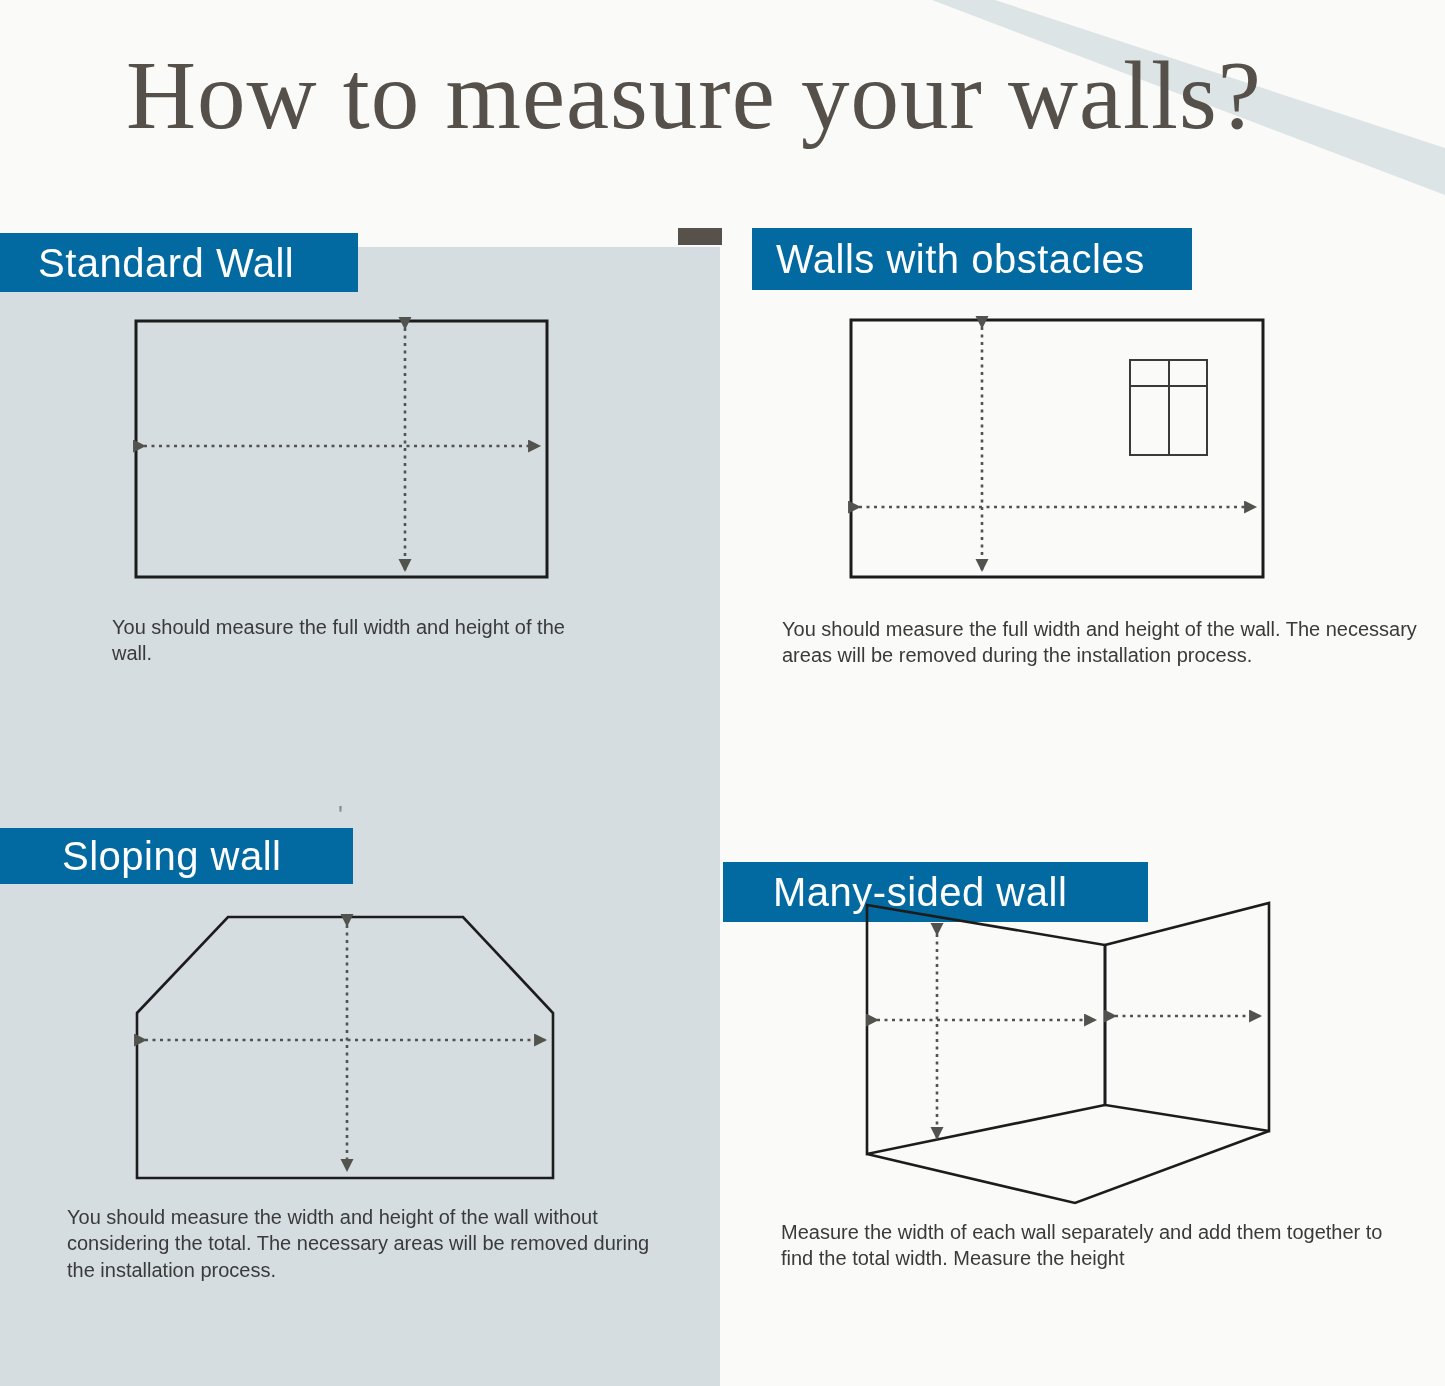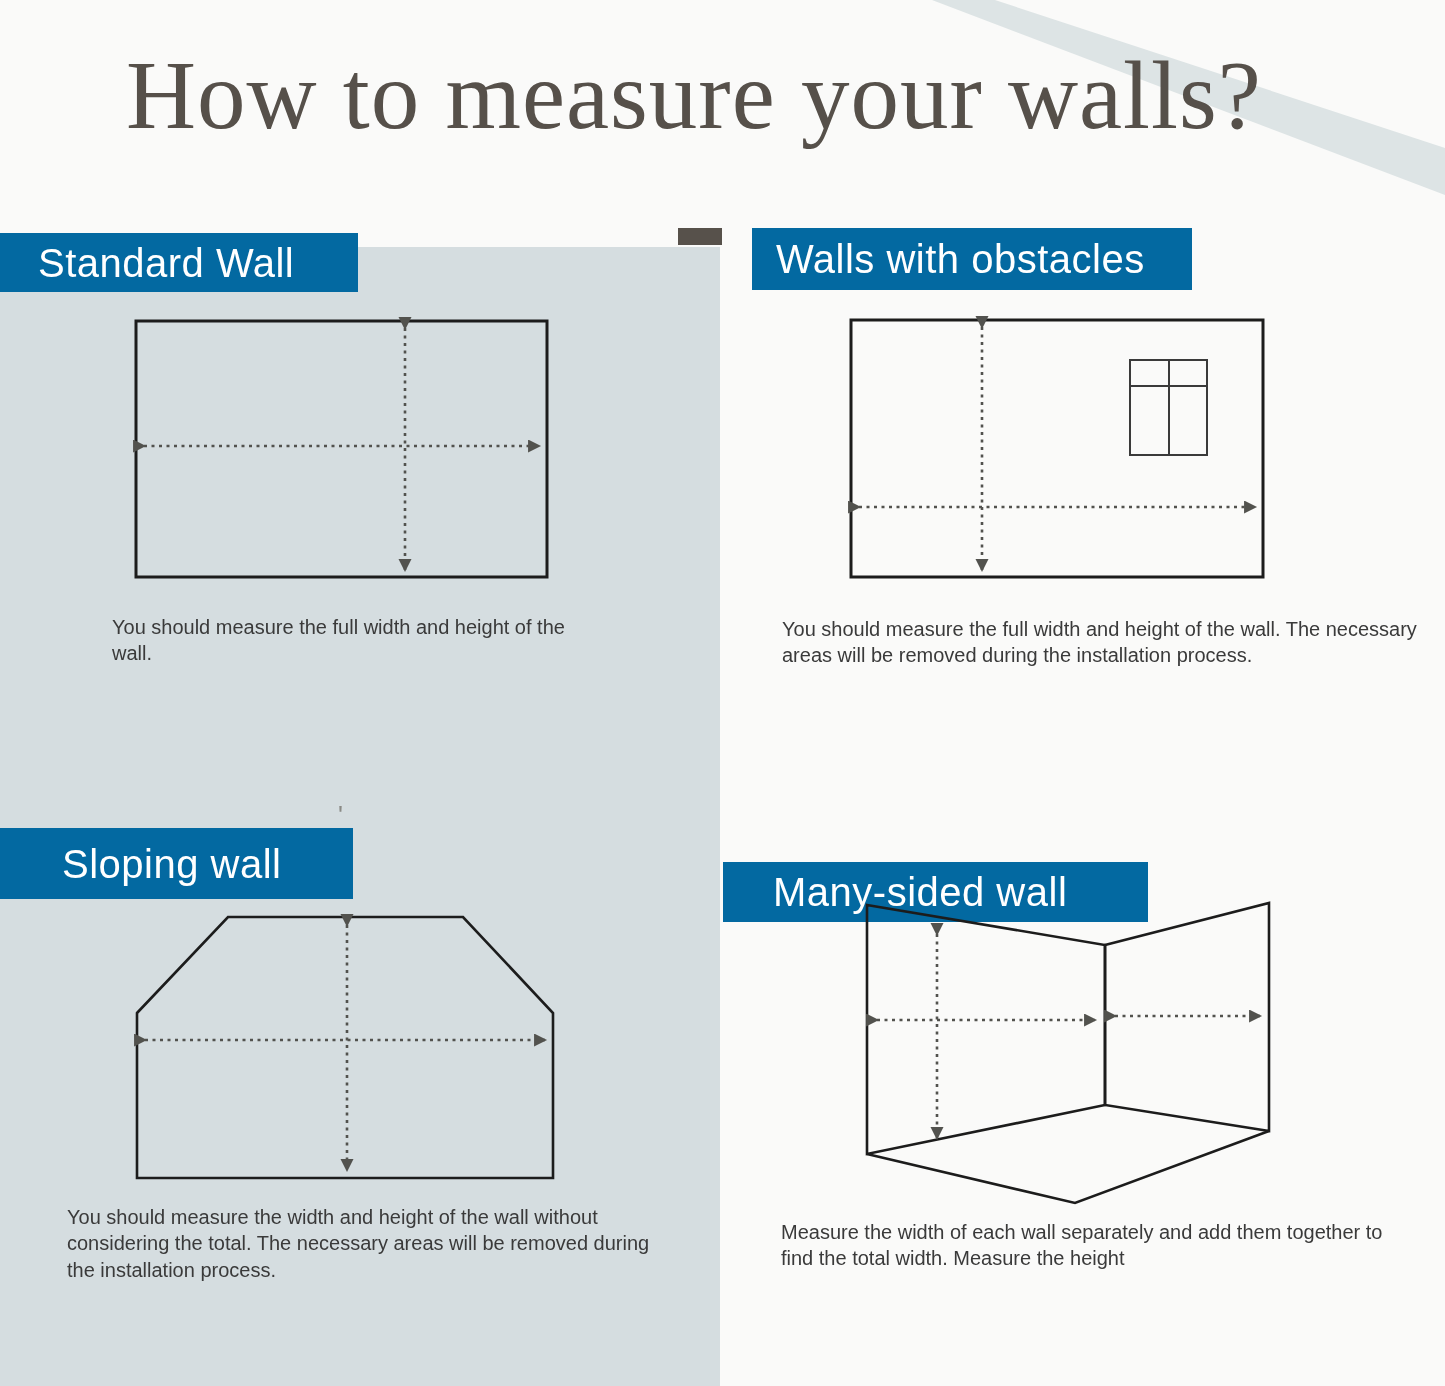--- a/index.html
+++ b/index.html
@@ -24,21 +24,21 @@
   }
   
   .bar{
     position:absolute;background:#0369a1;color:#ffffff;
     display:flex;align-items:center;
     font-size:40px;line-height:1;letter-spacing:0.5px;
   }
   .bar-standard{left:0;top:233px;width:358px;height:59px;padding-left:38px;box-sizing:border-box;}
   .bar-obstacles{left:722px;top:228px;width:440px;height:62px;padding-left:24px;box-sizing:border-box;margin-left:30px;}
   .bar-obstacles-step{position:absolute;left:678px;top:228px;width:44px;height:17px;background:#57514b;}
-  .bar-sloping{left:0;top:828px;width:353px;height:71px;padding-left:62px;box-sizing:border-box;}
+  .bar-sloping{left:0;top:828px;width:353px;height:56px;padding-left:62px;box-sizing:border-box;}
   .bar-many{left:723px;top:830px;width:425px;height:60px;padding-left:50px;box-sizing:border-box;margin-top:32px;}
   
   .desc{
     position:absolute;color:#3a3a3a;font-size:20px;line-height:1.32;
   }
   .desc-standard{left:112px;top:614px;width:455px;}
   .desc-obstacles{left:782px;top:616px;width:648px;}
   .desc-sloping{left:67px;top:1204px;width:600px;}
   .desc-many{left:781px;top:1219px;width:610px;}
   .diagram{position:absolute;}

